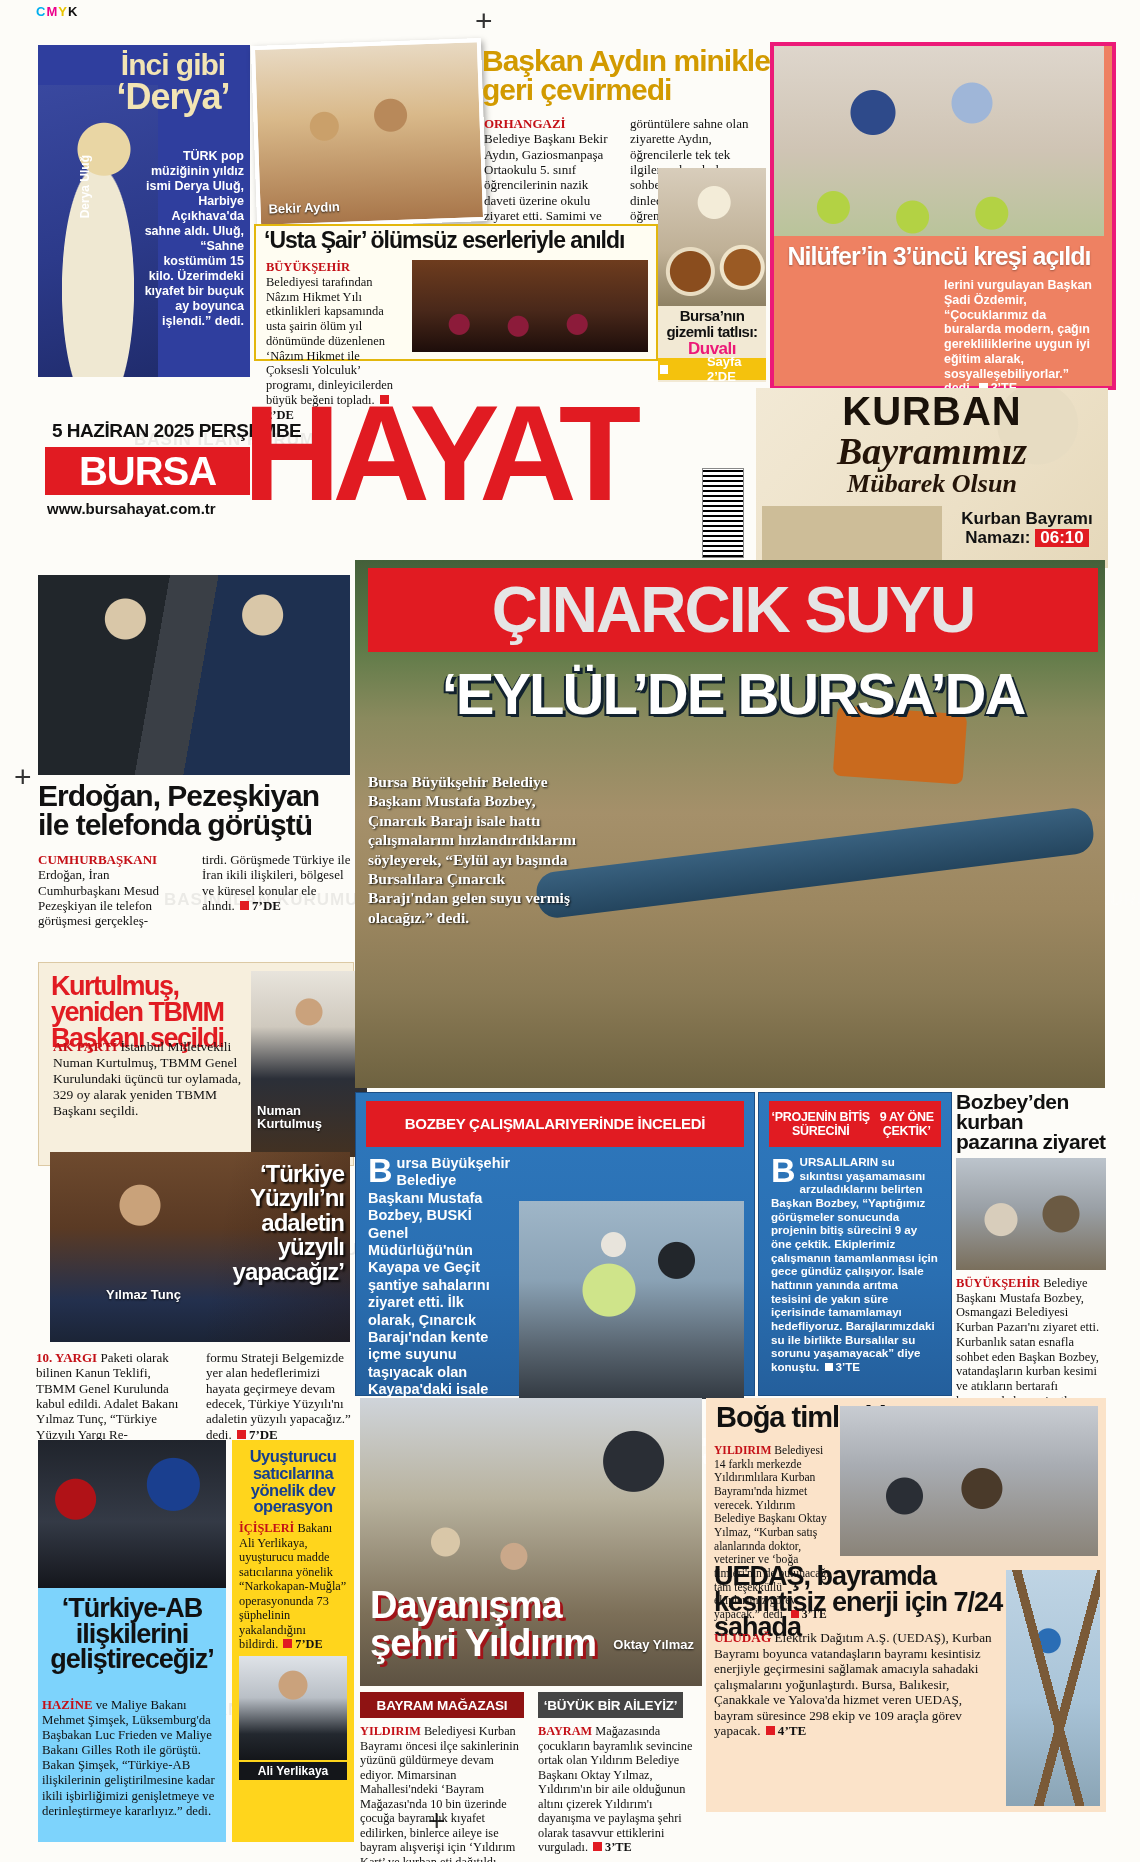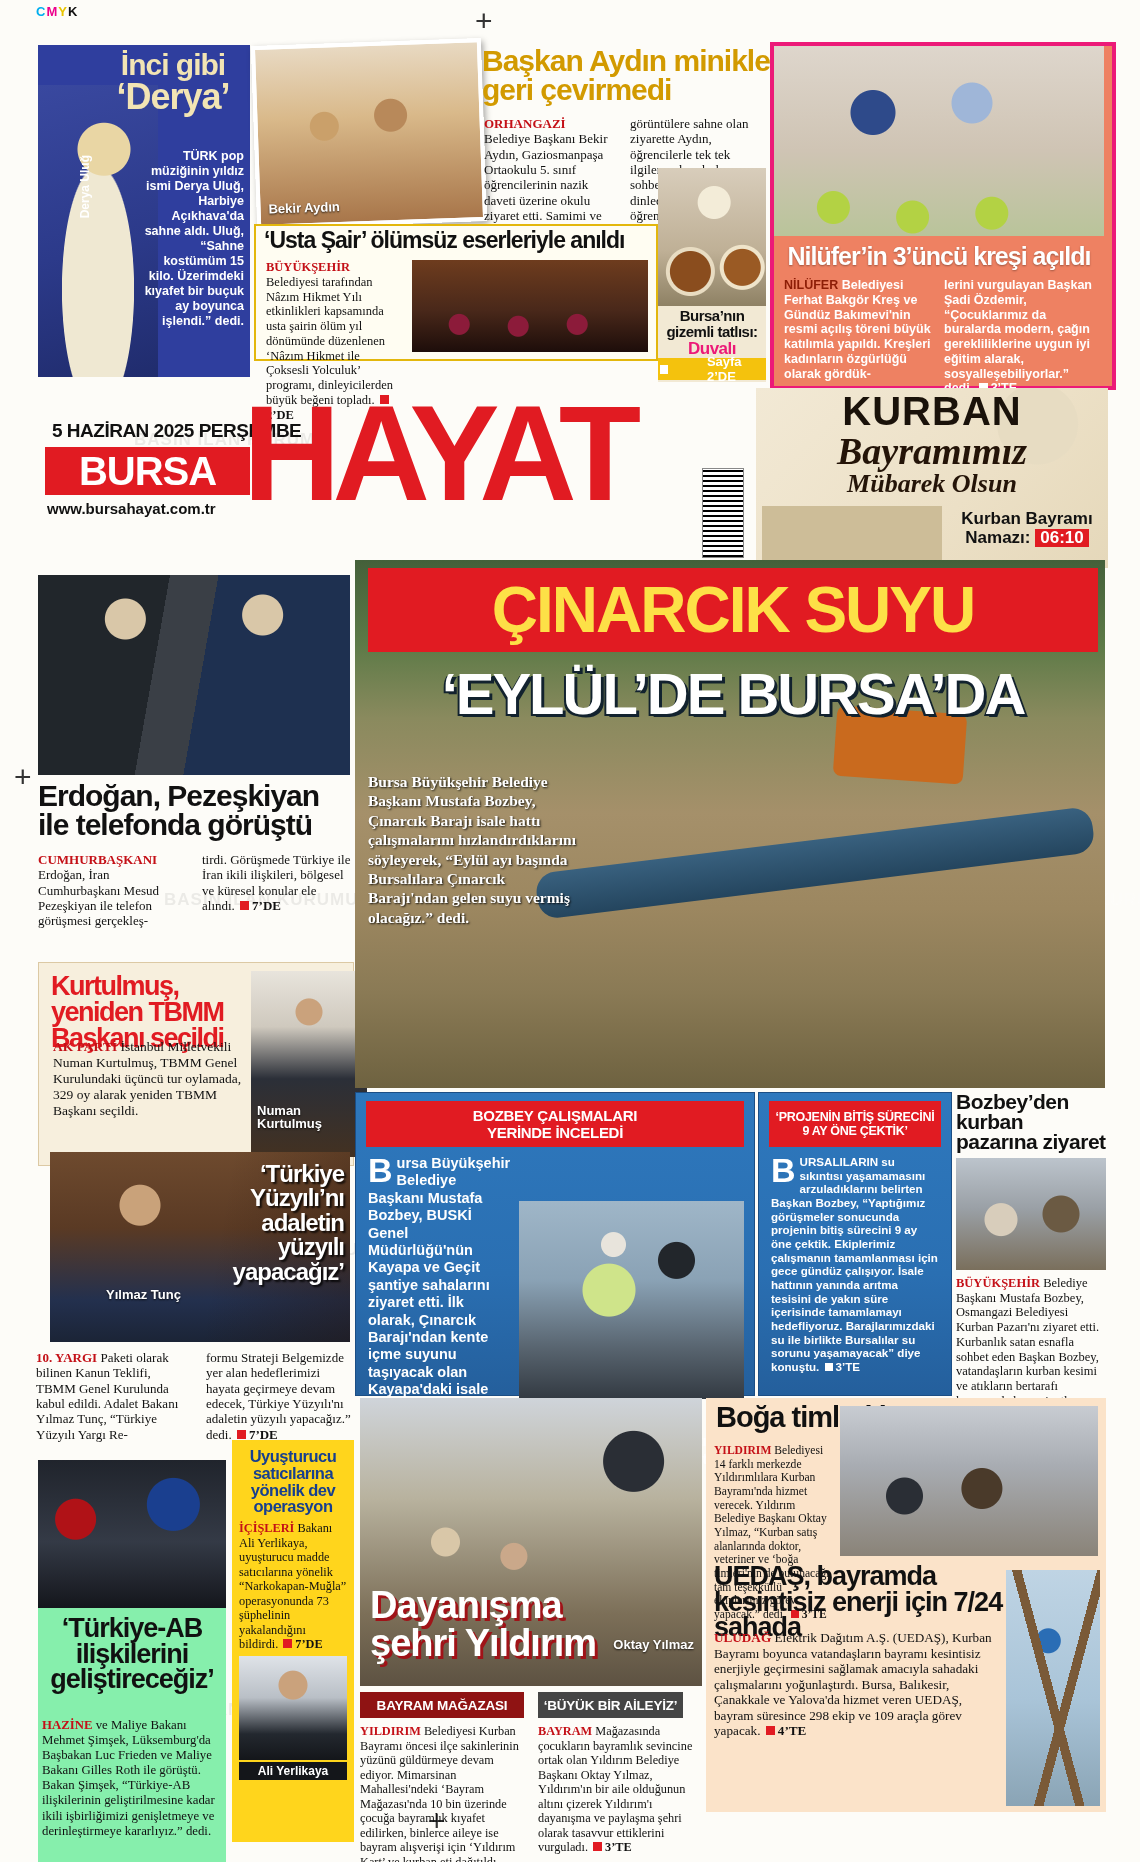--- a/index.html
+++ b/index.html
@@ -11,21 +11,21 @@
   .cmyk span{font-size:13px;font-weight:bold;margin-right:1px;}
   .photo{position:absolute;overflow:hidden;}
   .serifbody{font-family:"Liberation Serif",serif;font-size:13px;line-height:1.18;color:#111;text-align:left;}
   .lead-red{color:#c41017;font-weight:bold;}
   .sq{display:inline-block;width:9px;height:9px;background:#e11b22;margin:0 3px 0 2px;}
   .ref{font-weight:bold;font-family:"Liberation Serif",serif;}
   .hl{font-weight:800;letter-spacing:-1px;color:#111;line-height:.95;}
   .wlabel{color:#fff;font-weight:bold;font-size:13px;text-shadow:0 1px 2px rgba(0,0,0,.8);line-height:1.05;}
   .bluebox{position:absolute;background:linear-gradient(180deg,#2e78bd 0%,#2a6fb2 60%,#245f9c 100%);border:1px solid #1c4e84;}
   .bluehead{position:absolute;left:10px;right:10px;top:8px;height:46px;background:#e11b22;color:#fff;
-            display:flex;flex-direction:column;align-items:center;justify-content:center;font-weight:800;font-size:15px;line-height:1.15;letter-spacing:-.3px;text-align:center;}
+            display:flex;flex-direction:row;align-items:center;justify-content:center;font-weight:800;font-size:15px;line-height:1.15;letter-spacing:-.3px;text-align:center;}
   .bluebody{position:absolute;left:12px;right:10px;top:62px;bottom:8px;color:#fff;font-weight:700;font-size:14px;line-height:1.2;margin:0;}
   .bluebody::first-letter{font-size:34px;font-weight:900;float:left;line-height:.78;padding:2px 4px 0 0;}
   .headerbar{position:absolute;height:26px;color:#fff;font-weight:800;font-size:13.5px;display:flex;align-items:center;justify-content:center;letter-spacing:-.2px;}
 </style>
 </head>
 <body>
 
 <div id="page">
 
   <div class="abs cmyk" style="left:36px;top:2px;">
@@ -107,24 +107,20 @@
 
   <div class="abs" style="left:770px;top:42px;width:338px;height:340px;background:#ee8162;border:4px solid #ec1a78;">
     <div class="photo" style="left:0;top:0;width:330px;height:190px;background:
         radial-gradient(circle at 18% 85%, #b3d244 0 16px, rgba(0,0,0,0) 17px),
         radial-gradient(circle at 42% 90%, #b3d244 0 16px, rgba(0,0,0,0) 17px),
         radial-gradient(circle at 66% 88%, #b3d244 0 16px, rgba(0,0,0,0) 17px),
         radial-gradient(circle at 30% 35%, #2e4a8a 0 22px, rgba(0,0,0,0) 23px),
         radial-gradient(circle at 60% 30%, #9fb6d8 0 20px, rgba(0,0,0,0) 21px),
         linear-gradient(180deg,#ded6cc 0%,#cfc4b4 55%,#b9c49a 100%);"></div>
     <div class="abs" style="left:0;top:196px;width:330px;text-align:center;color:#fff;font-weight:800;font-size:25px;letter-spacing:-1px;text-shadow:0 1px 2px rgba(0,0,0,.35);">Nilüfer’in 3’üncü kreşi açıldı</div>
-    <div class="abs" style="left:10px;top:232px;width:150px;color:#fff;font-weight:bold;font-size:12.5px;line-height:1.18;">
-      <span style="color:#8d1d06;">NİLÜFER</span>
-      <span>Belediyesi Ferhat Bakgör Kreş ve Gündüz Bakımevi'nin resmi açılış töreni büyük katılımla yapıldı. Kreşleri kadınların özgürlüğü olarak gördük-</span>
-    </div>
     <div class="abs" style="left:170px;top:232px;width:152px;color:#fff;font-weight:bold;font-size:12.5px;line-height:1.18;">
       <span>lerini vurgulayan Başkan Şadi Özdemir, “Çocuklarımız da buralarda modern, çağın gerekliliklerine uygun iyi eğitim alarak, sosyalleşebiliyorlar.” dedi.</span>
       <span class="sq" style="background:#fff;"></span><span class="ref" style="font-family:'Liberation Sans',sans-serif;">3’TE</span>
     </div>
   </div>
 
   <div class="abs" style="left:52px;top:420px;font-weight:800;font-size:19px;letter-spacing:-.5px;color:#111;">5 HAZİRAN 2025 PERŞEMBE</div>
   <div class="abs" style="left:45px;top:447px;width:205px;height:48px;background:#e11b22;display:flex;align-items:center;justify-content:center;">
     <span style="color:#fff;font-weight:900;font-size:40px;letter-spacing:-1px;">BURSA</span>
   </div>
@@ -182,21 +178,21 @@
       <div class="wlabel abs" style="left:6px;bottom:26px;">Numan Kurtulmuş</div>
     </div>
   </div>
 
   <div class="photo" style="left:355px;top:560px;width:750px;height:528px;background:
       linear-gradient(180deg,#44603a 0%,#5d7a47 16%,#8a8a5e 30%,#a5906a 48%,#9c8760 66%,#8a7a55 82%,#6e6240 100%);">
     <div class="abs" style="left:180px;top:280px;width:560px;height:46px;background:linear-gradient(180deg,#39617f,#24455e);transform:rotate(-7deg);border-radius:20px;"></div>
     <div class="abs" style="left:480px;top:150px;width:130px;height:70px;background:#c96a1e;border-radius:8px;transform:rotate(4deg);"></div>
   </div>
   <div class="abs" style="left:368px;top:568px;width:730px;height:84px;background:#e11b22;display:flex;align-items:center;justify-content:center;">
-    <span style="color:#fde047;font-weight:900;font-size:64px;letter-spacing:-2px;">ÇINARCIK SUYU</span>
+    <span style="color:#e5e5e5;font-weight:900;font-size:64px;letter-spacing:-2px;">ÇINARCIK SUYU</span>
   </div>
   <div class="abs" style="left:368px;top:660px;width:730px;text-align:center;color:#fff;font-weight:900;font-size:58px;letter-spacing:-2px;text-shadow:3px 3px 0 #12222e, -2px 2px 0 #12222e;">‘EYLÜL’DE BURSA’DA</div>
   <div class="abs" style="left:368px;top:772px;width:216px;color:#fff;font-family:'Liberation Serif',serif;font-weight:bold;font-size:15.5px;line-height:1.25;text-shadow:1px 1px 2px rgba(0,0,0,.85);">Bursa Büyükşehir Belediye Başkanı Mustafa Bozbey, Çınarcık Barajı isale hattı çalışmalarını hızlandırdıklarını söyleyerek, “Eylül ayı başında Bursalılara Çınarcık Barajı'ndan gelen suyu vermiş olacağız.” dedi.</div>
 
   <div class="bluebox" style="left:355px;top:1092px;width:398px;height:302px;">
     <div class="bluehead">
       <span>BOZBEY ÇALIŞMALARI</span>
       <span>YERİNDE İNCELEDİ</span>
     </div>
     <p class="bluebody" style="font-size:14.5px;">
@@ -242,21 +238,21 @@
   </div>
   <div class="abs serifbody" style="left:36px;top:1350px;width:146px;">
     <span class="lead-red">10. YARGI</span>
     <span>Paketi olarak bilinen Kanun Teklifi, TBMM Genel Kurulunda kabul edildi. Adalet Bakanı Yılmaz Tunç, “Türkiye Yüzyılı Yargı Re-</span>
   </div>
   <div class="abs serifbody" style="left:206px;top:1350px;width:146px;">
     <span>formu Strateji Belgemizde yer alan hedeflerimizi hayata geçirmeye devam edecek, Türkiye Yüzyılı'nı adaletin yüzyılı yapacağız.” dedi.</span>
     <span class="sq"></span><span class="ref">7’DE</span>
   </div>
 
-  <div class="abs" style="left:38px;top:1440px;width:188px;height:402px;background:#86efac;margin-top:20px;">
+  <div class="abs" style="left:38px;top:1440px;width:188px;height:402px;background:#7dd3fc;">
     <div class="photo" style="left:0;top:0;width:188px;height:148px;background:
         radial-gradient(circle at 72% 30%, #1a3f8f 0 26px, rgba(0,0,0,0) 27px),
         radial-gradient(circle at 20% 40%, #b01217 0 20px, rgba(0,0,0,0) 21px),
         linear-gradient(180deg,#20242c 0%,#343a46 55%,#14161c 100%);"></div>
     <div class="hl" style="position:absolute;left:2px;top:156px;width:184px;font-size:27px;text-align:center;">‘Türkiye-AB ilişkilerini geliştireceğiz’</div>
     <div class="serifbody abs" style="left:4px;top:258px;width:180px;font-size:12.8px;">
       <span class="lead-red">HAZİNE</span>
       <span>ve Maliye Bakanı Mehmet Şimşek, Lüksemburg'da Başbakan Luc Frieden ve Maliye Bakanı Gilles Roth ile görüştü. Bakan Şimşek, “Türkiye-AB ilişkilerinin geliştirilmesine kadar ikili işbirliğimizi genişletmeye ve derinleştirmeye kararlıyız.” dedi.</span>
     </div>
   </div>

